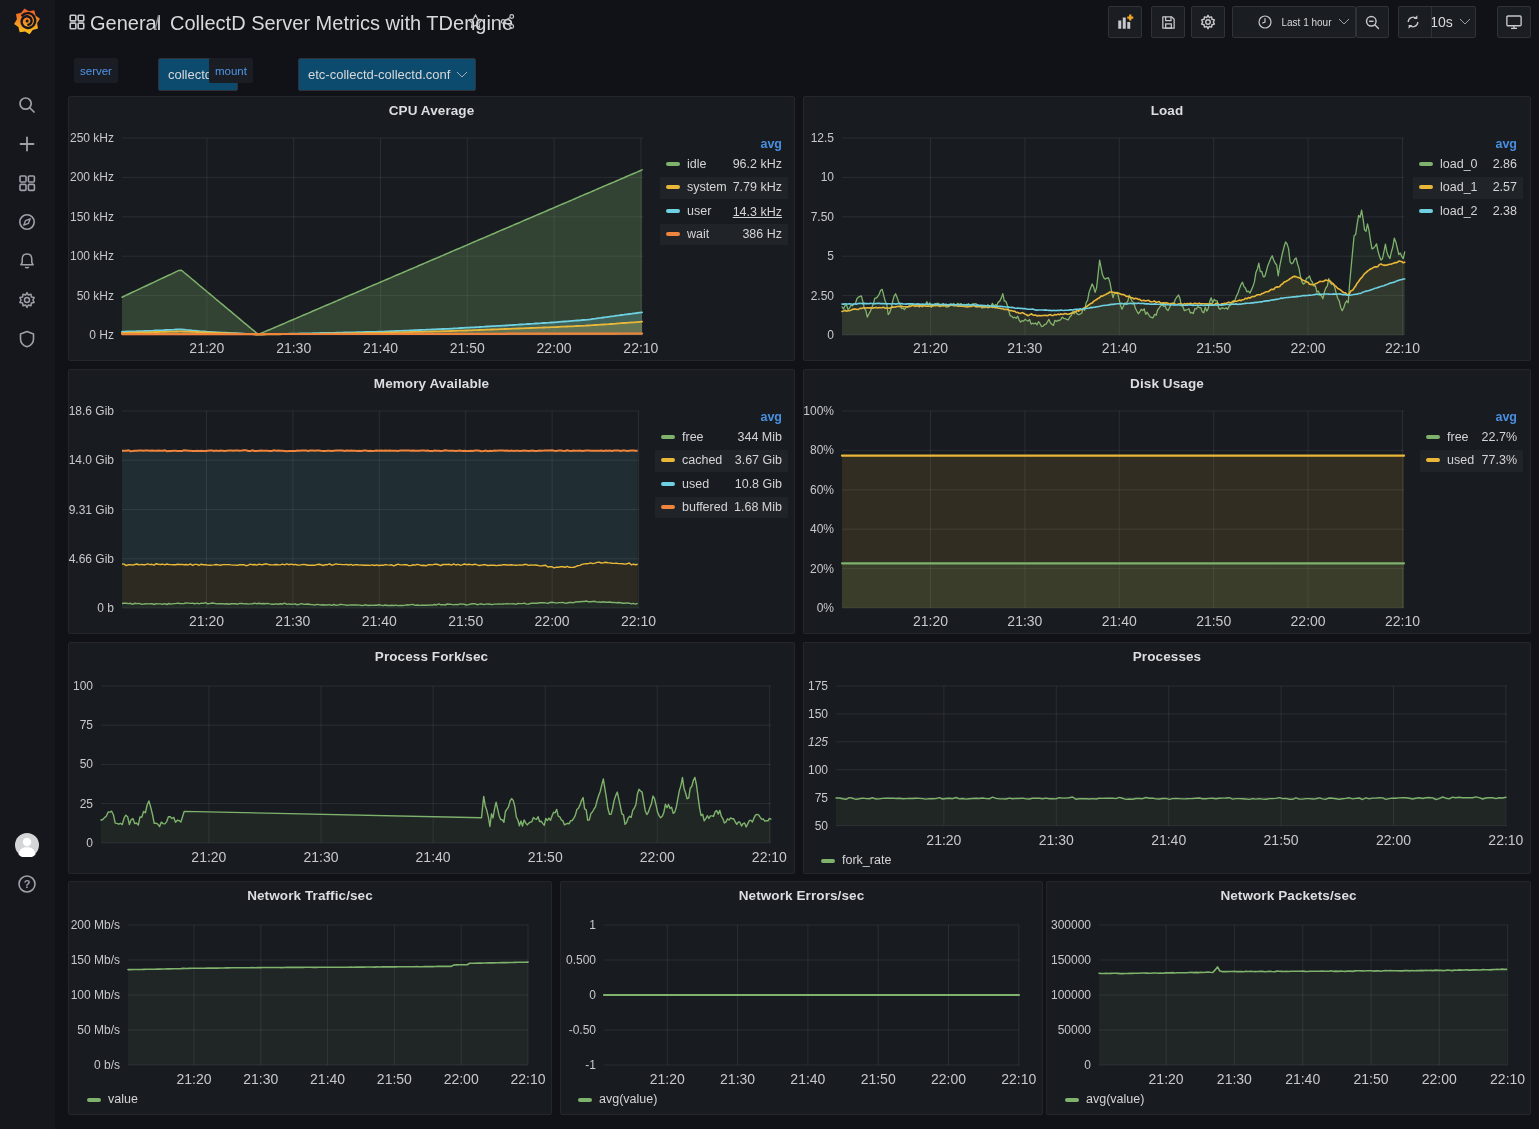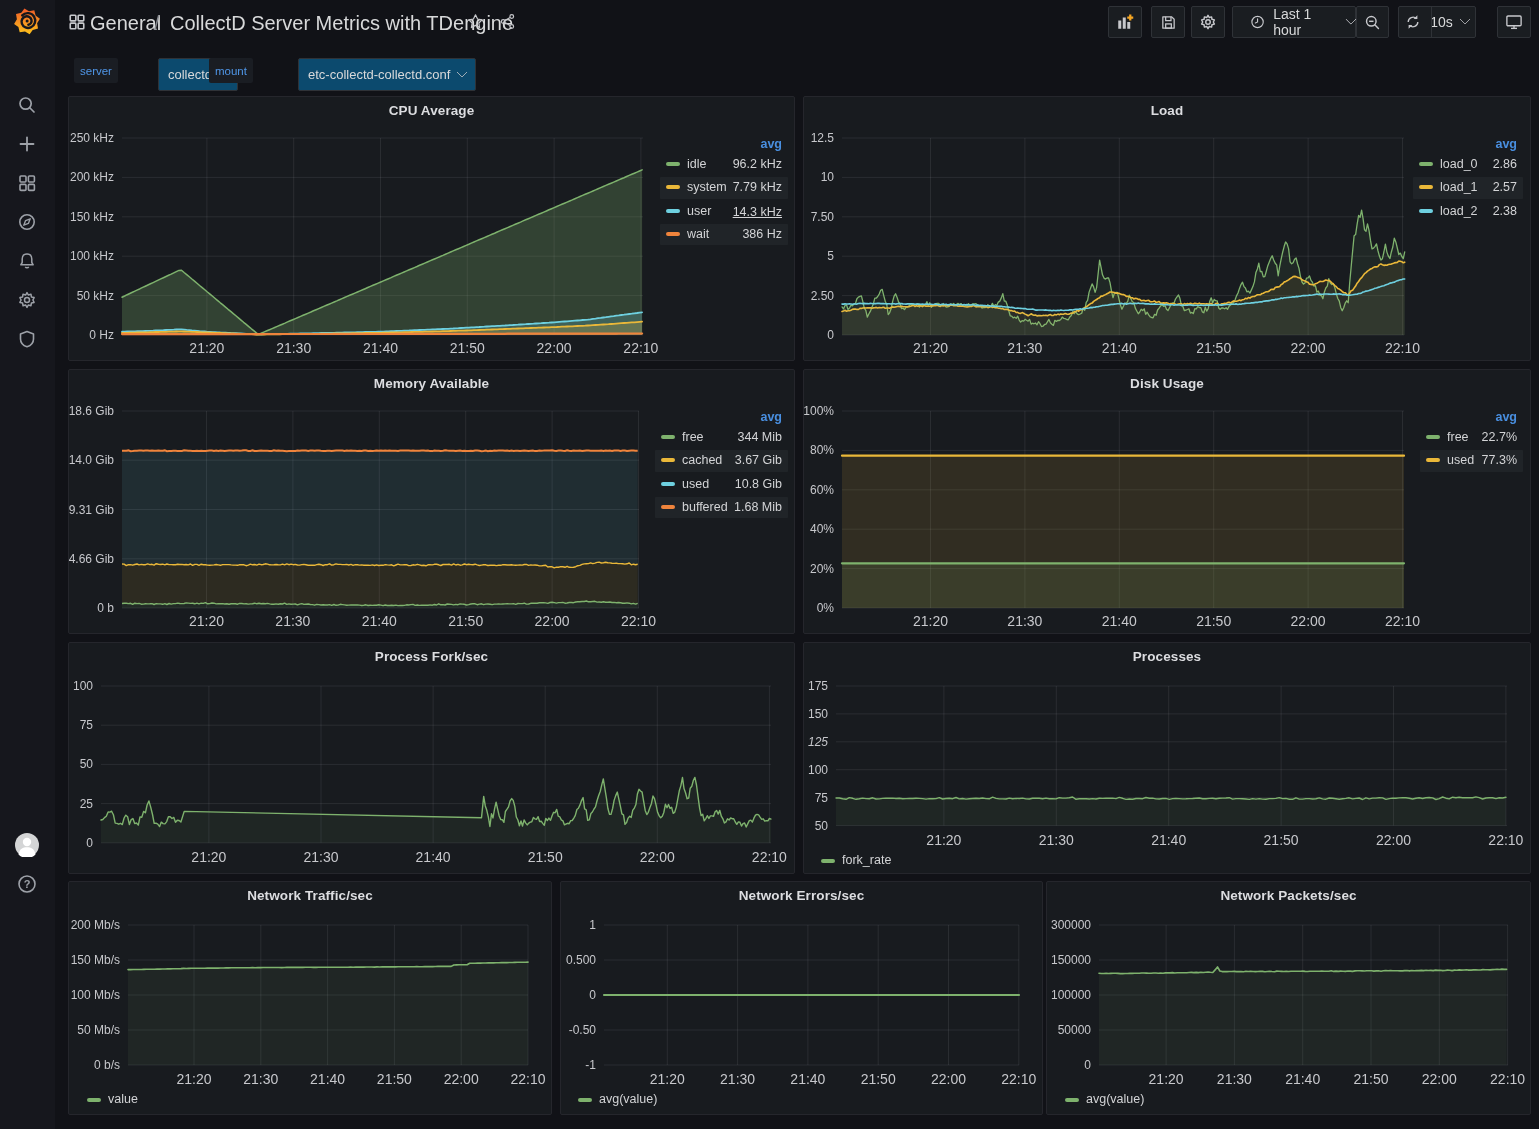--- a/index.html
+++ b/index.html
@@ -113,21 +113,21 @@
       <path d="M8,4 L8,9.5 L15.5,9.5 L15.5,4"></path>
       <rect x="8" y="14" width="8" height="6"></rect>
     </svg>
   </div>
 <div class="tbtn" style="left:1191px;width:34px;">
     <svg width="18" height="18" viewBox="0 0 20 20">
       <path fill="none" stroke="#c7c8cc" stroke-width="1.6" stroke-linejoin="round" d="M10,2.6 L11.3,5.0 L14.0,4.3 L14.4,7.0 L17.1,7.6 L15.9,10.0 L17.1,12.4 L14.4,13.0 L14.0,15.7 L11.3,15.0 L10,17.4 L8.7,15.0 L6.0,15.7 L5.6,13.0 L2.9,12.4 L4.1,10.0 L2.9,7.6 L5.6,7.0 L6.0,4.3 L8.7,5.0 Z"></path>
       <circle cx="10" cy="10" r="2.5" fill="none" stroke="#c7c8cc" stroke-width="1.6"></circle>
     </svg>
   </div>
-<div class="tbtn" style="left:1232px;width:124px;font-size:14px;color:#d8d9da;padding-left:17px;">
+<div class="tbtn" style="left:1232px;width:124px;font-size:10px;color:#d8d9da;padding-left:17px;">
 <svg width="16" height="16" viewBox="0 0 24 24" style="margin-right:8px;">
       <circle cx="12" cy="12" r="9" fill="none" stroke="#c7c8cc" stroke-width="1.8"></circle>
       <path d="M12,7 L12,12 L8.5,13.5" fill="none" stroke="#c7c8cc" stroke-width="1.8" stroke-linecap="round"></path>
     </svg>
 Last 1 hour<span class="caret"></span></div>
 <div class="tbtn" style="left:1356px;width:33px;">
     <svg width="17" height="17" viewBox="0 0 20 20">
       <circle cx="8.6" cy="8.6" r="5.6" fill="none" stroke="#c7c8cc" stroke-width="1.7"></circle>
       <line x1="13" y1="13" x2="17" y2="17" stroke="#c7c8cc" stroke-width="1.7" stroke-linecap="round"></line>
       <line x1="6" y1="8.6" x2="11.2" y2="8.6" stroke="#c7c8cc" stroke-width="1.7"></line>

